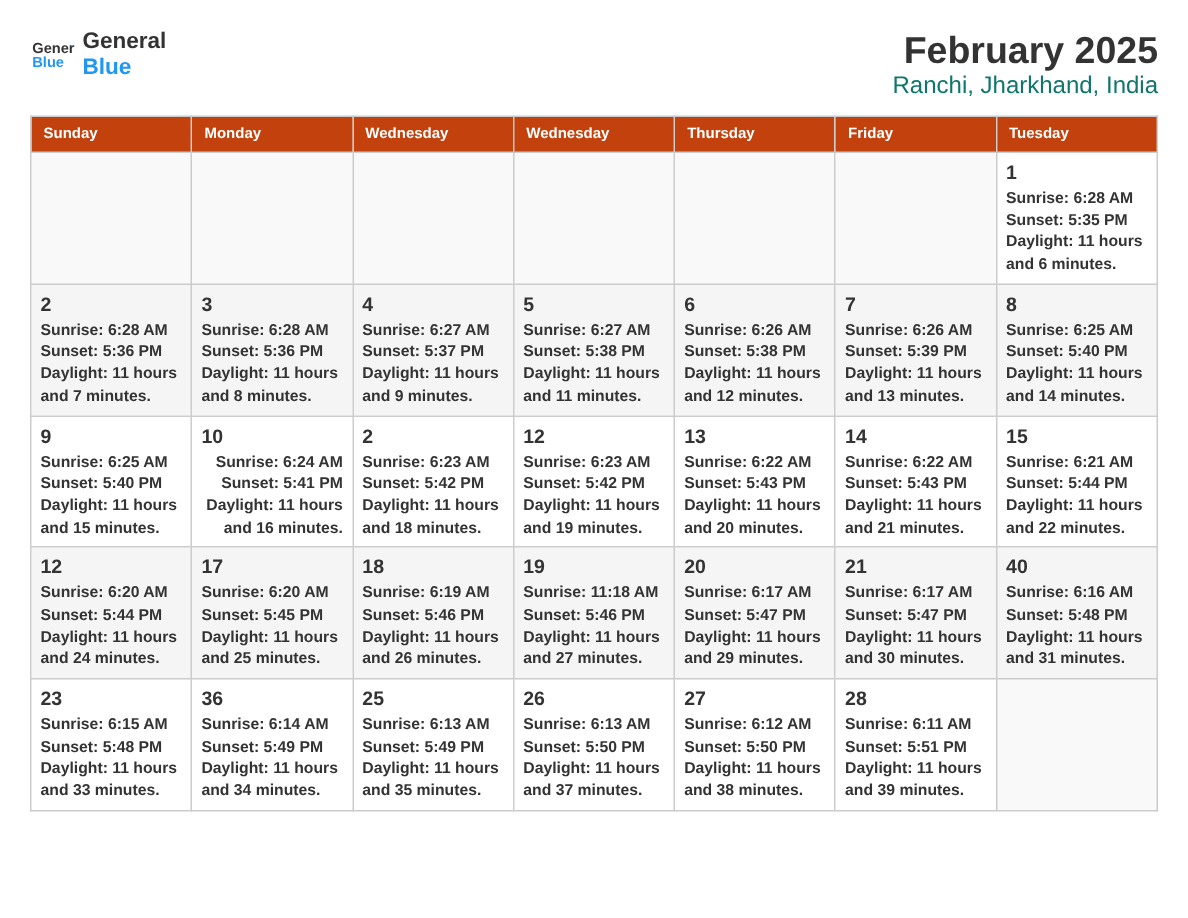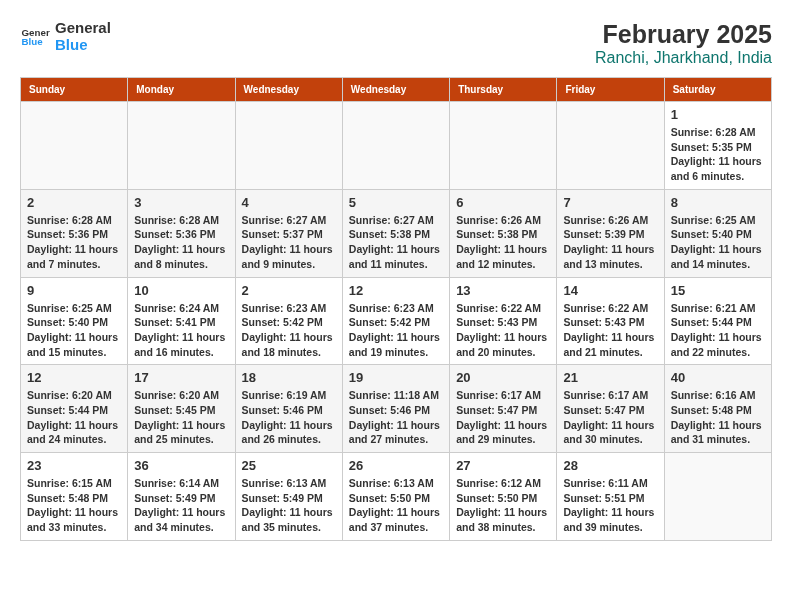--- a/index.html
+++ b/index.html
@@ -105,21 +105,21 @@
 
 <table class="calendar">
   <thead>
     <tr id="weekday-header">
         <th>Sunday</th>
         <th>Monday</th>
         <th>Wednesday</th>
         <th>Wednesday</th>
         <th>Thursday</th>
         <th>Friday</th>
-        <th>Saturday</th>
+        <th>Tuesday</th>
       </tr>
   </thead>
   <tbody id="calendar-body">
       <tr>
         <td class="empty"></td>
         <td class="empty"></td>
         <td class="empty"></td>
         <td class="empty"></td>
         <td class="empty"></td>
         <td class="empty"></td>
@@ -176,21 +176,21 @@
       </tr>
       <tr>
         <td>
           <div class="day-number">9</div>
           <div class="day-info" style="white-space: pre-line;">Sunrise: 6:25 AM
 Sunset: 5:40 PM
 Daylight: 11 hours and 15 minutes.</div>
         </td>
         <td>
           <div class="day-number">10</div>
-          <div class="day-info" style="white-space: pre-line;">Sunrise: 6:24 AM
+          <div class="day-info" style="white-space: pre-line; text-align: right;">Sunrise: 6:24 AM
 Sunset: 5:41 PM
 Daylight: 11 hours and 16 minutes.</div>
         </td>
         <td>
           <div class="day-number">2</div>
           <div class="day-info" style="white-space: pre-line;">Sunrise: 6:23 AM
 Sunset: 5:42 PM
 Daylight: 11 hours and 18 minutes.</div>
         </td>
         <td>

